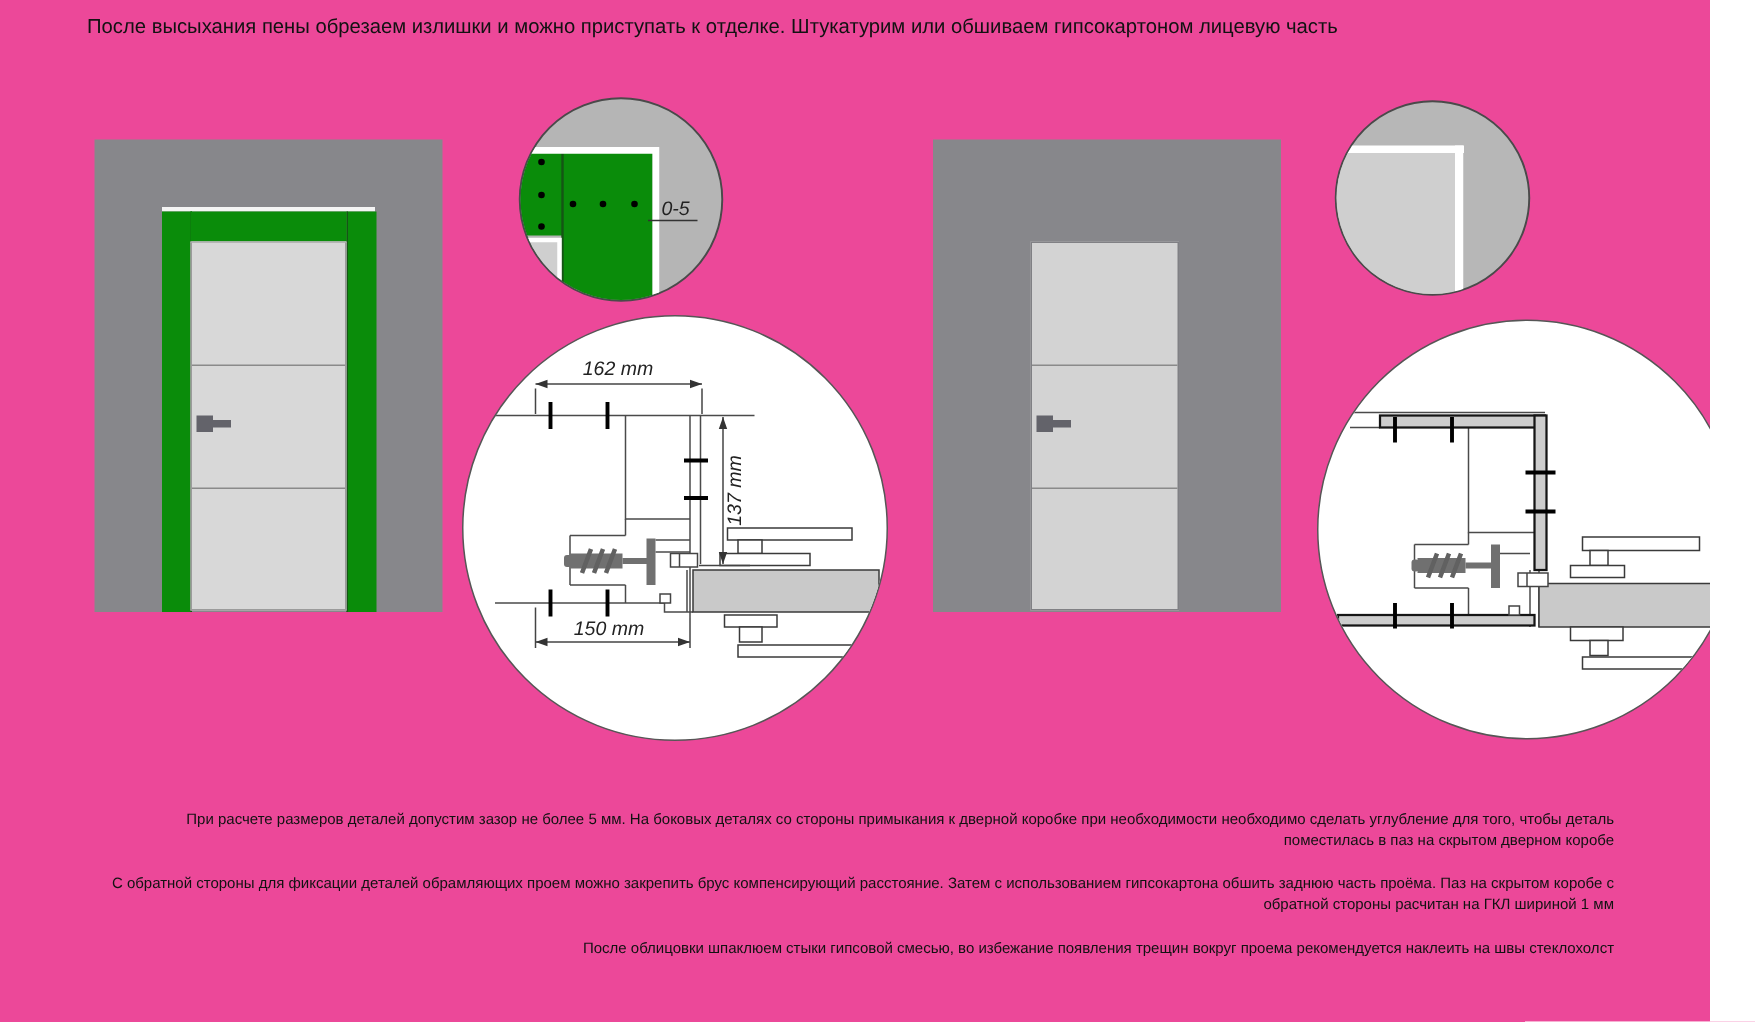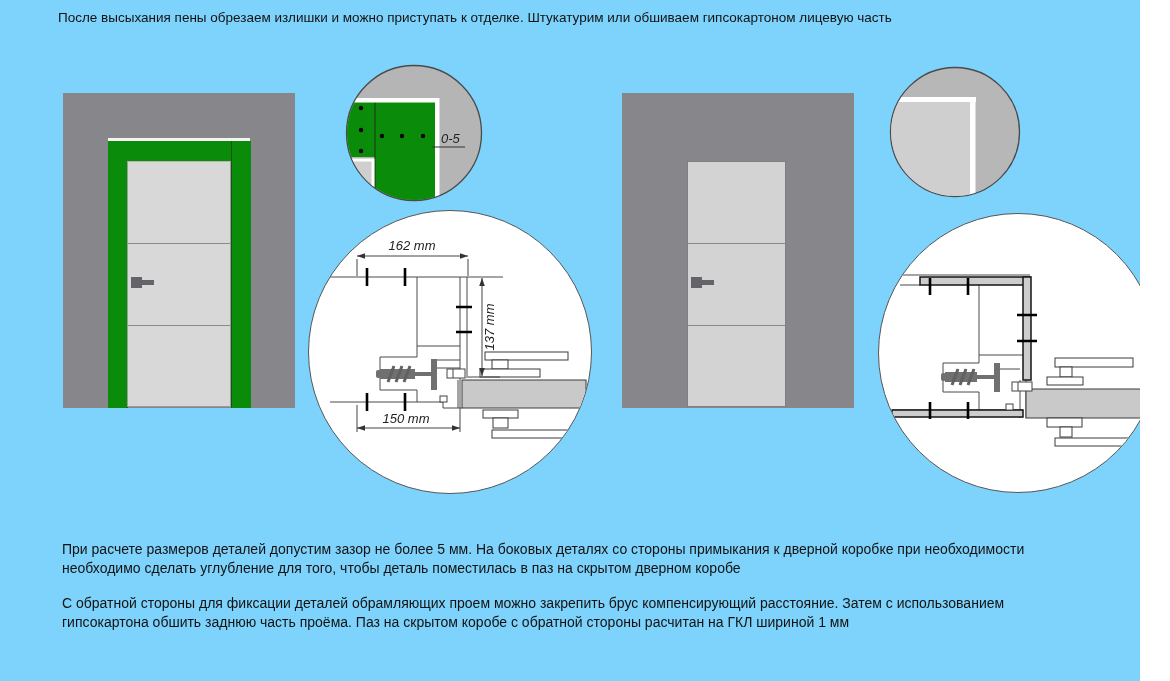--- a/index.html
+++ b/index.html
@@ -1,19 +1,19 @@
 <!DOCTYPE html>
 <html><head>
 <meta charset="utf-8">
 <style>
   html,body{margin:0;padding:0;background:#fff;font-family:"Liberation Sans",sans-serif;}
-  .canvas{position:relative;width:1140px;height:681px;background:#7dd3fc;overflow:hidden;}
+  .canvas{position:relative;width:1140px;height:681px;background:#ec4899;overflow:hidden;}
   .intro{position:absolute;left:58px;top:10px;width:1080px;font-size:13.5px;color:#121212;margin:0;}
   .notes{position:absolute;left:62px;top:540px;width:1014px;color:#121212;}
-  .notes p{margin:0 0 16px 0;font-size:14px;line-height:1.36;}
+  .notes p{margin:0 0 16px 0;font-size:10px;line-height:1.36;text-align:right;}
   .wall{position:absolute;background:#87878b;}
   .wall-left{left:63px;top:93px;width:232px;height:315px;}
   .wall-right{left:622px;top:93px;width:232px;height:315px;}
   .lintel{position:absolute;left:45px;top:45px;width:142px;height:3px;background:#f4f4f4;}
   .casing{position:absolute;background:#0a8c0a;}
   .casing-side-l{left:45px;top:48px;width:19px;height:267px;border-right:1px solid #155515;}
   .casing-side-r{left:168px;top:48px;width:19px;height:267px;border-left:1px solid #155515;}
   .casing-top{left:64px;top:48px;width:104px;height:20px;}
   .door-leaf{position:absolute;left:64px;top:68px;width:104px;height:246px;background:#d8d8d8;border:1px solid #9b9b9b;border-top-color:#b5b5b5;box-sizing:border-box;}
   .door-leaf-r{position:absolute;left:65px;top:68px;width:99px;height:246px;background:#d3d3d3;border:1px solid #808084;box-sizing:border-box;}
@@ -223,15 +223,16 @@
         <rect x="136" y="171" width="20" height="9"></rect>
           <line x1="142" y1="171" x2="142" y2="180"></line>
         <rect x="130" y="193" width="7" height="6"></rect>
       </g>
     </g>
   </svg>
 
   <div class="notes">
     <p>При расчете размеров деталей допустим зазор не более 5 мм. На боковых деталях со стороны примыкания к дверной коробке при необходимости необходимо сделать углубление для того, чтобы деталь поместилась в паз на скрытом дверном коробе</p>
     <p>С обратной стороны для фиксации деталей обрамляющих проем можно закрепить брус компенсирующий расстояние. Затем с использованием гипсокартона обшить заднюю часть проёма. Паз на скрытом коробе с обратной стороны расчитан на ГКЛ шириной 1 мм</p>
+    <p>После облицовки шпаклюем стыки гипсовой смесью, во избежание появления трещин вокруг проема рекомендуется наклеить на швы стеклохолст</p>
   </div>
 
 </div>
 
 </body></html>

